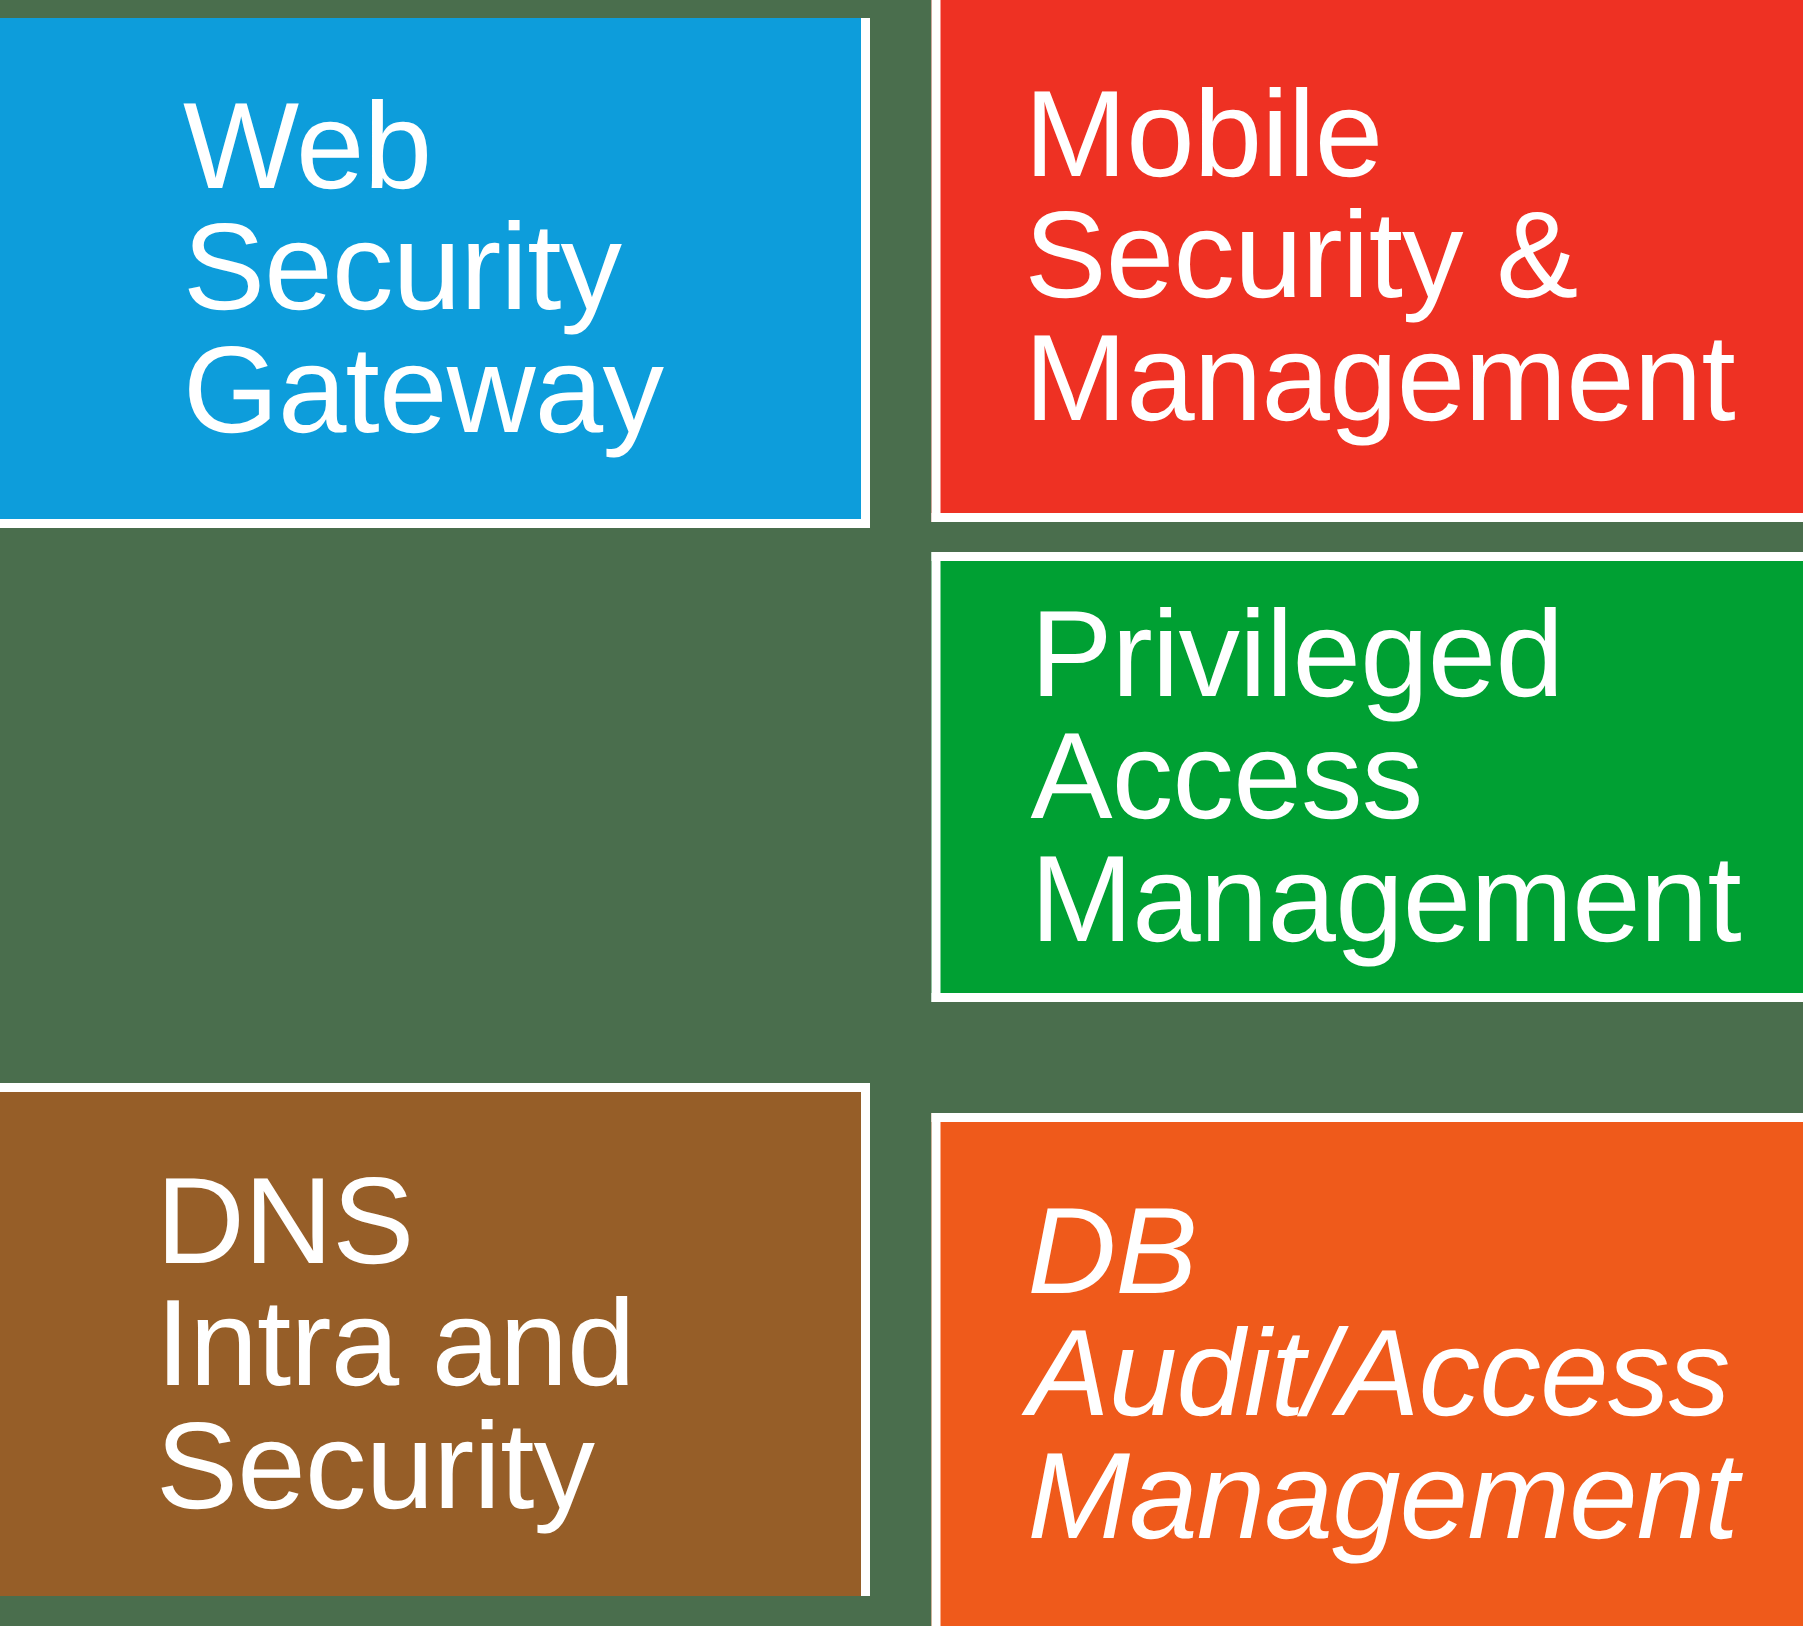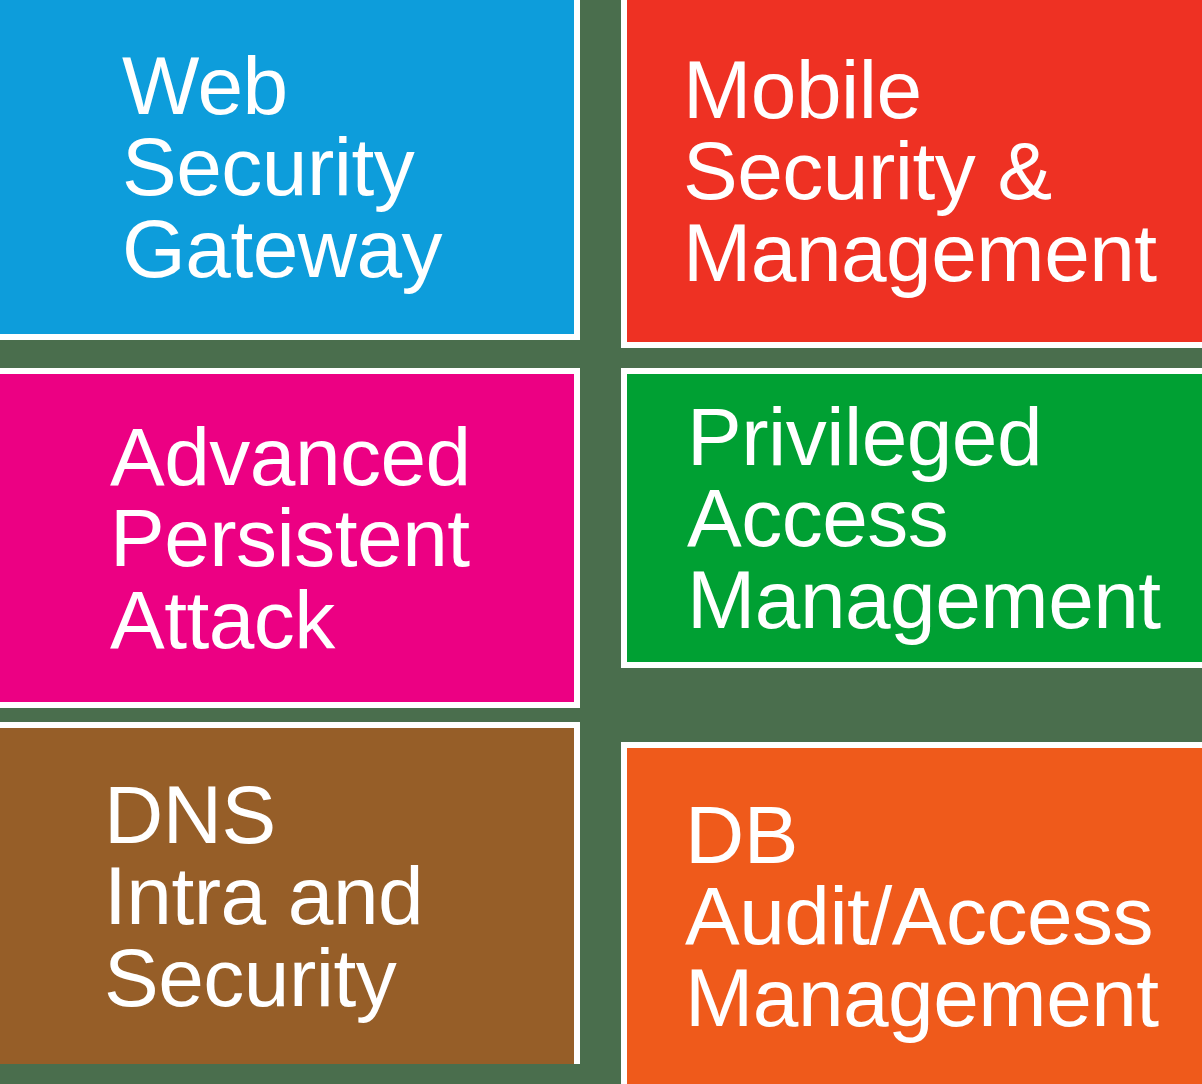--- a/index.html
+++ b/index.html
@@ -34,21 +34,21 @@
     font-weight: 400;
     font-size: 82px;
     line-height: 0.995;
     letter-spacing: -0.5px;
     white-space: pre-line;
     padding-left: 0;
   }
 
   
   #tile-web-security-gateway {
-    left: 0px;  top: 0px;
+    left: 0px;  top: 12px;
     width: 580px; height: 340px;
     border-left-width: 0; border-top-width: 0;
   }
   #tile-web-security-gateway .tile-label { padding-left: 122px; }
 
   #tile-mobile-security-management {
     left: 621px; top: 0px;
     width: 581px; height: 348px;
     border-top-width: 0; border-right-width: 0;
   }
@@ -75,44 +75,39 @@
     width: 580px; height: 342px;
     border-left-width: 0; border-bottom-width: 0;
   }
   #tile-dns-intra-security .tile-label { padding-left: 104px; }
 
   #tile-db-audit-access-management {
     left: 621px; top: 742px;
     width: 581px; height: 342px;
     border-right-width: 0; border-bottom-width: 0;
   }
-  #tile-db-audit-access-management .tile-label { padding-left: 58px; }
+  #tile-db-audit-access-management .tile-label { padding-left: 58px; font-style: italic; }
 </style>
 </head>
 <body>
 
 <div id="canvas" style="background-color: rgb(74, 110, 77);">
 
   <div class="tile" id="tile-web-security-gateway" style="background-color: rgb(13, 157, 219); border-color: rgb(255, 255, 255);">
     <div class="tile-label">Web
 Security
 Gateway</div>
   </div>
 
   <div class="tile" id="tile-mobile-security-management" style="background-color: rgb(238, 49, 35); border-color: rgb(255, 255, 255);">
     <div class="tile-label">Mobile
 Security &amp;
 Management</div>
   </div>
 
-  <div class="tile" id="tile-advanced-persistent-attack" style="background-color: rgb(236, 0, 131); border-color: rgb(255, 255, 255);">
-    <div class="tile-label">Advanced
-Persistent
-Attack</div>
-  </div>
 
   <div class="tile" id="tile-privileged-access-management" style="background-color: rgb(0, 160, 51); border-color: rgb(255, 255, 255);">
     <div class="tile-label">Privileged
 Access
 Management</div>
   </div>
 
   <div class="tile" id="tile-dns-intra-security" style="background-color: rgb(150, 94, 40); border-color: rgb(255, 255, 255);">
     <div class="tile-label">DNS
 Intra and

